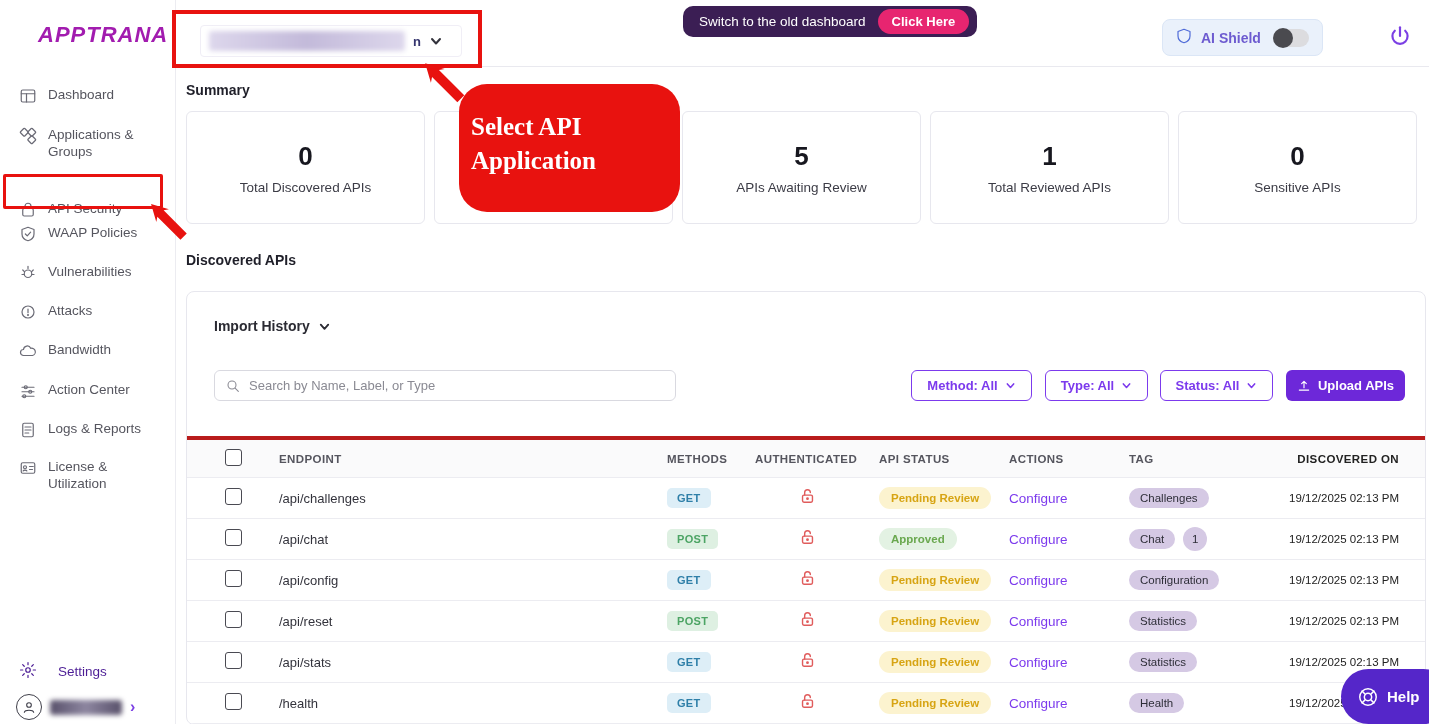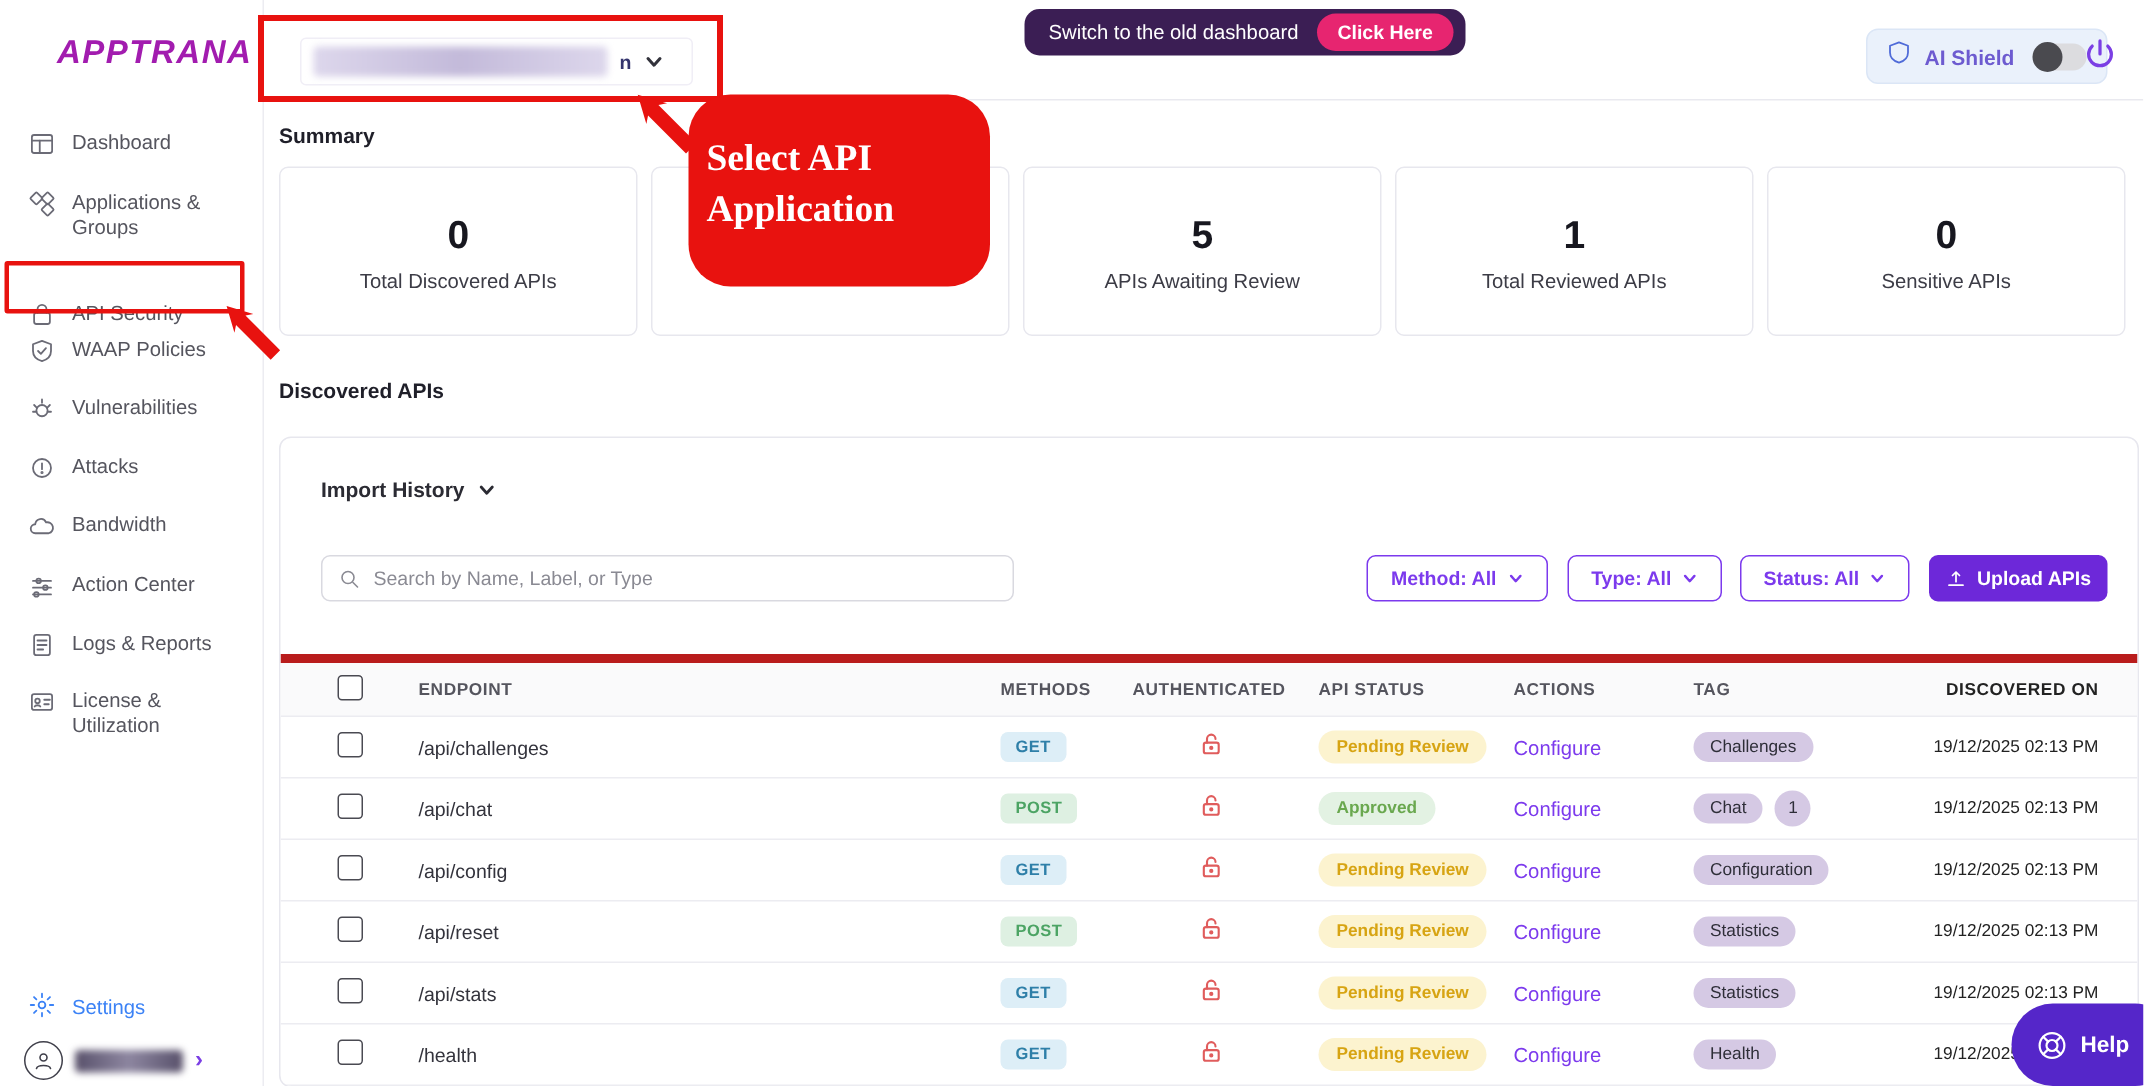--- a/index.html
+++ b/index.html
@@ -6,50 +6,50 @@
   body { font-family:"Liberation Sans", sans-serif; background:#fff; }
   .app { position:relative; width:1429px; height:724px; background:#fff; overflow:hidden; }
 
   
   .sidebar { position:absolute; left:0; top:0; width:176px; height:724px; border-right:1px solid #ececf1; background:#fff; z-index:5; }
   .logo { position:absolute; left:38px; top:22px; font-size:22px; font-weight:700; letter-spacing:1px; color:#a21caf; font-style:italic; }
   .nav-item { position:absolute; left:0; width:172px; display:flex; align-items:flex-start; gap:11px; padding-left:19px; color:#55555e; font-size:13.5px; cursor:pointer; }
   .nav-item .icn { flex:0 0 18px; height:18px; color:#6b6b76; margin-top:1px; }
   .nav-item .lbl { line-height:17px; max-width:112px; }
   .nav-item svg { width:18px; height:18px; }
-  .settings-item { position:absolute; left:19px; top:661px; display:flex; gap:11px; align-items:center; color:#3b82f6; font-size:13.5px; cursor:pointer; }
+  .settings-item { position:absolute; left:19px; top:661px; display:flex; gap:21px; align-items:center; color:#4c1d95; font-size:13.5px; cursor:pointer; }
   .profile { position:absolute; left:16px; top:694px; display:flex; align-items:center; gap:8px; }
   .avatar { width:26px; height:26px; border-radius:50%; border:1.6px solid #3f3f4a; display:flex; align-items:center; justify-content:center; color:#3f3f4a; }
   .redact-name { width:72px; height:15px; border-radius:3px; background:linear-gradient(90deg,#58506a,#8d86a0,#58506a); filter:blur(2.5px); }
   .profile-chevron { color:#7b3fe4; font-size:16px; font-weight:700; }
 
   
   .top-divider { position:absolute; left:0; top:66px; width:1429px; height:1px; background:#e9e9ef; }
   .app-dropdown-box { position:absolute; left:172px; top:10px; width:310px; height:58px; border:4px solid #e8120f; z-index:20; background:#fff; }
   .app-dropdown { position:absolute; left:24px; top:11px; width:262px; height:32px; display:flex; align-items:center; gap:8px; border:1px solid #f0eef6; border-radius:4px; padding:0 8px; cursor:pointer; }
   .redact-app { width:196px; height:20px; border-radius:3px; background:linear-gradient(90deg,#ddd7ec,#c3bada,#ddd7ec); filter:blur(2.5px); }
   .dropdown-partial { color:#35356e; font-weight:700; font-size:13px; }
   .chev { stroke:currentColor; stroke-width:2; fill:none; stroke-linecap:round; stroke-linejoin:round; }
 
   .switch-banner { position:absolute; left:683px; top:6px; height:31px; background:#3b1e54; border-radius:10px; display:flex; align-items:center; gap:12px; padding:0 8px 0 16px; z-index:3; }
   .switch-text { color:#fff; font-size:13.5px; }
   .click-here { background:#e72570; color:#fff; border:none; font-size:13px; font-weight:600; padding:5px 14px; border-radius:13px; cursor:pointer; font-family:inherit; }
 
-  .ai-shield { position:absolute; left:1244px; top:19px; height:37px; width:161px; background:#eaf1fb; border:1px solid #dbe6f6; border-radius:8px; display:flex; align-items:center; gap:8px; padding:0 12px; }
+  .ai-shield { position:absolute; left:1162px; top:19px; height:37px; width:161px; background:#eaf1fb; border:1px solid #dbe6f6; border-radius:8px; display:flex; align-items:center; gap:8px; padding:0 12px; }
   .ai-shield .icn { color:#4f6bd8; }
   .ai-shield-label { color:#6d5bd0; font-size:14px; font-weight:600; }
   .toggle { width:36px; height:18px; background:#dcdcdf; border-radius:10px; position:relative; cursor:pointer; margin-left:4px; }
   .toggle .knob { position:absolute; left:0px; top:-1px; width:20px; height:20px; background:#4a4a4f; border-radius:50%; }
   .power-btn { position:absolute; left:1387px; top:24px; width:26px; height:26px; color:#7b3fe4; cursor:pointer; }
 
   
   .red-box-api { position:absolute; left:3px; top:174px; width:160px; height:35px; border:3.5px solid #e8120f; border-radius:2px; z-index:10; pointer-events:none; }
   .annot-arrow { position:absolute; z-index:30; }
   .annot-arrow svg { display:block; }
-  .callout { position:absolute; left:459px; top:63px; width:201px; height:128px; background:#e8120f; border-radius:28px; z-index:25; padding:26px 14px 0 12px; }
+  .callout { position:absolute; left:459px; top:84px; width:221px; height:128px; background:#e8120f; border-radius:28px; z-index:25; padding:26px 14px 0 12px; }
   .callout-text { color:#fff; font-family:"Liberation Serif", serif; font-weight:700; font-size:25px; line-height:1.35; }
 
   
   .summary-title { position:absolute; left:186px; top:82px; font-size:14px; font-weight:700; color:#1f1f29; }
   .cards { position:absolute; left:186px; top:111px; width:1231px; display:flex; gap:9px; }
   .card { flex:1; height:113px; background:#fff; border:1px solid #e7e7ee; border-radius:6px; display:flex; flex-direction:column; align-items:center; justify-content:center; gap:8px; }
   .card-value { font-size:26px; font-weight:700; color:#17171f; }
   .card-label { font-size:13.5px; color:#3c3c46; }
 
   
@@ -59,21 +59,21 @@
   .search-box { position:absolute; left:27px; top:78px; width:462px; height:31px; border:1px solid #d9d9e0; border-radius:6px; display:flex; align-items:center; padding:0 10px; gap:8px; color:#8a8a93; }
   .search-box input { border:none; outline:none; flex:1; font-size:13px; font-family:inherit; color:#333; background:transparent; }
   .search-box input::placeholder { color:#8a8a93; }
   .filter-btn { position:absolute; top:78px; height:31px; border:1.5px solid #7c3aed; border-radius:6px; background:#fff; color:#7c3aed; font-weight:700; font-size:13px; display:flex; align-items:center; justify-content:center; gap:7px; cursor:pointer; font-family:inherit; }
   .f-method { left:724px; width:121px; }
   .f-type { left:858px; width:103px; }
   .f-status { left:973px; width:113px; }
   .upload-btn { position:absolute; left:1099px; top:78px; width:119px; height:31px; background:#6d28d9; border:none; border-radius:6px; color:#fff; font-weight:700; font-size:13px; display:flex; align-items:center; justify-content:center; gap:7px; cursor:pointer; font-family:inherit; }
 
   .tgrid { display:grid; grid-template-columns:54px 388px 88px 124px 130px 120px 156px 1fr; align-items:center; padding:0 26px 0 38px; }
-  .thead { position:absolute; left:0; top:144px; width:100%; height:42px; background:#fafafb; border-top:6px solid #b91c1c; border-bottom:1px solid #ececf1; }
+  .thead { position:absolute; left:0; top:144px; width:100%; height:42px; background:#fafafb; border-top:4px solid #b91c1c; border-bottom:1px solid #ececf1; }
   .th { font-size:11.5px; font-weight:700; color:#55555e; letter-spacing:0.4px; }
   .th.c-date, .cell.c-date { text-align:right; }
   .tbody { position:absolute; left:0; top:186px; width:100%; }
   .trow { height:41px; border-bottom:1px solid #ececf1; }
   .cell { font-size:13px; color:#2e2e38; }
   .c-endpoint { font-weight:500; color:#33333c; }
   .c-date { font-size:11.5px; color:#222; }
 
   .checkbox { display:inline-block; width:17px; height:17px; border:1.6px solid #4a4a52; border-radius:3px; background:#fff; cursor:pointer; }
 

